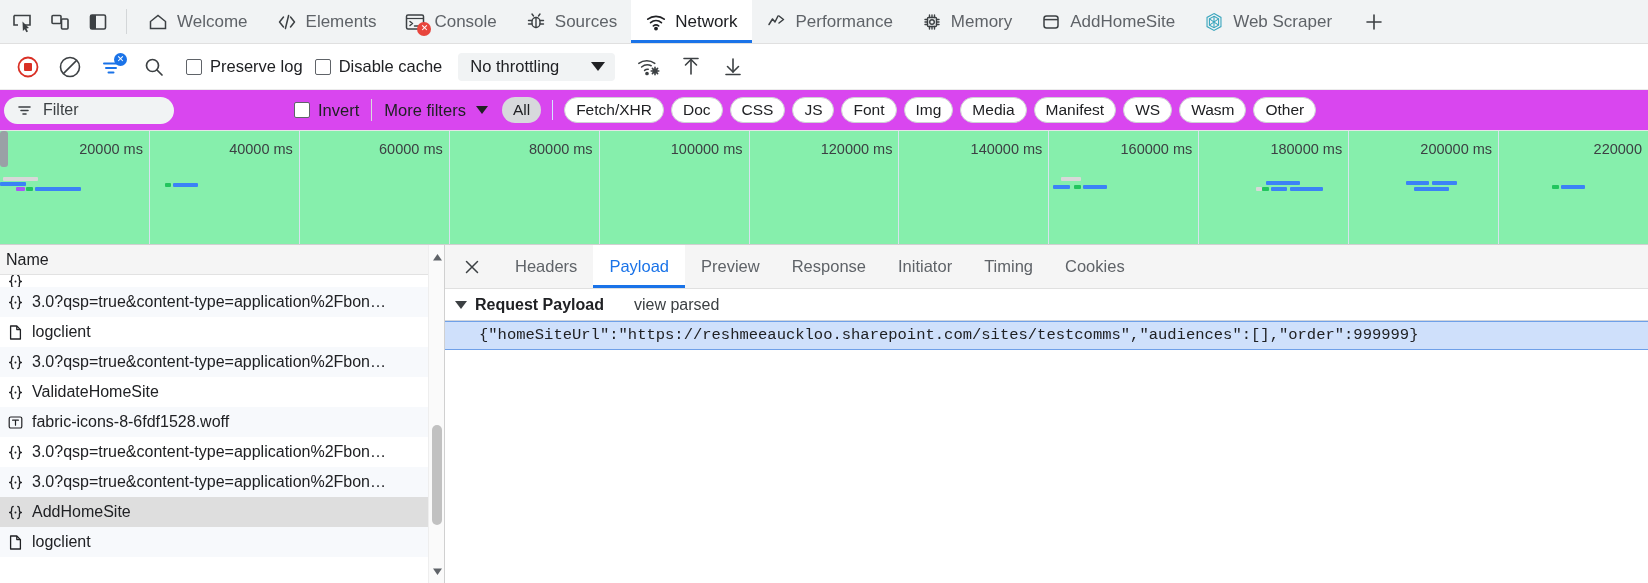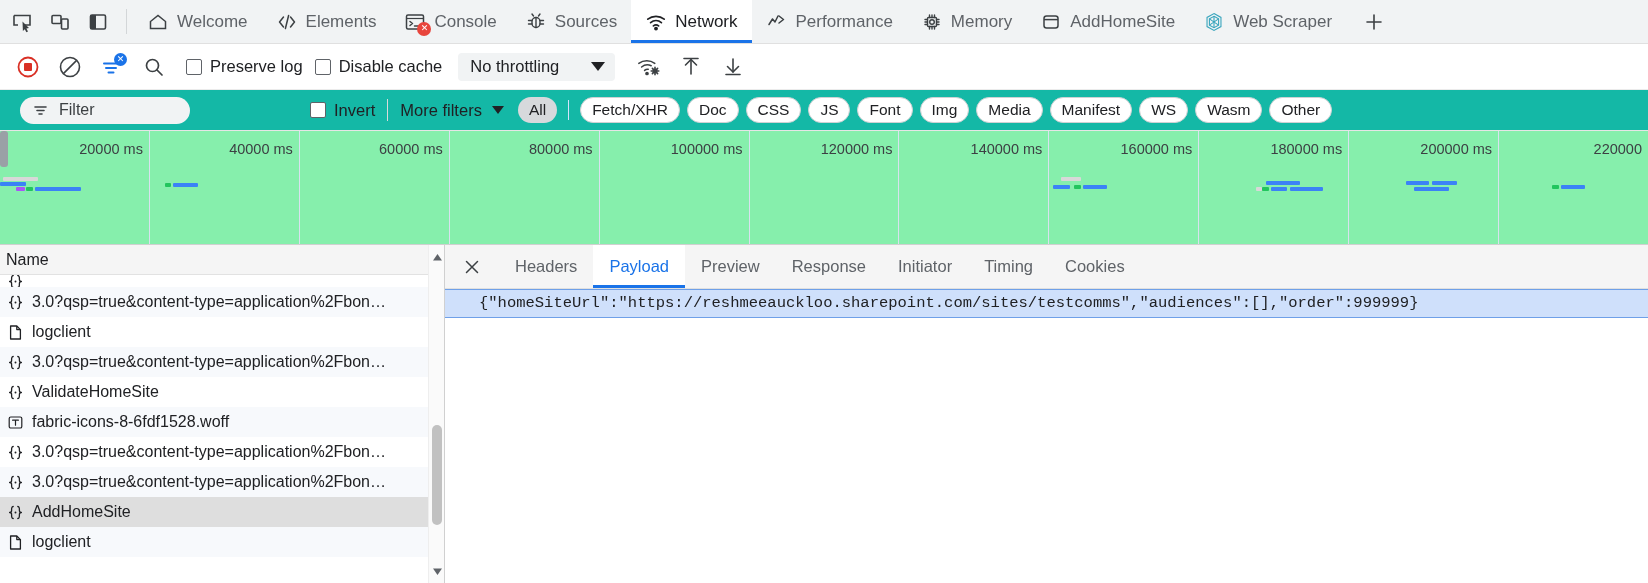--- a/index.html
+++ b/index.html
@@ -64,22 +64,22 @@
     margin-left: 14px; height: 28px;
     background: #f1f3f4; border-radius: 4px;
     display: flex; align-items: center; gap: 32px;
     padding: 0 10px 0 12px; font-size: 16.5px; color: #202124; cursor: pointer;
   }
   .caret { width: 0; height: 0; border-left: 7px solid transparent; border-right: 7px solid transparent; border-top: 9px solid #202124; }
 
   
   .filterbar {
     height: 41px; min-height: 41px;
-    background: #14b8a6;
-    display: flex; align-items: center; padding: 0 20px;
+    background: #d946ef;
+    display: flex; align-items: center; padding: 0 4px;
     border-bottom: 1px solid #e6e6e6;
   }
   .filterbox {
     width: 170px; height: 27px;
     background: #f1f3f4; border-radius: 14px;
     display: flex; align-items: center; gap: 10px; padding: 0 12px;
     font-size: 16px; color: #3c4043; cursor: text;
   }
   .invert { display: flex; align-items: center; gap: 8px; margin-left: 120px; font-size: 16.5px; cursor: pointer; }
   .fdiv { width: 1px; height: 22px; background: #d9dadb; margin: 0 12px; }
@@ -616,18 +616,23 @@
         <div class="dtab">Headers</div>
         <div class="dtab active">Payload</div>
         <div class="dtab">Preview</div>
         <div class="dtab">Response</div>
         <div class="dtab">Initiator</div>
         <div class="dtab">Timing</div>
         <div class="dtab">Cookies</div>
       </div>
 
       <div class="payload-body">
+        <div class="section-head">
+          <span class="tri"></span>
+          <span class="sec-title">Request Payload</span>
+          <span class="viewparsed">view parsed</span>
+        </div>
         <div class="payload-line">{"homeSiteUrl":"https://reshmeeauckloo.sharepoint.com/sites/testcomms","audiences":[],"order":999999}</div>
       </div>
     </div>
 
   </div>
 </div>
 
 </body></html>

